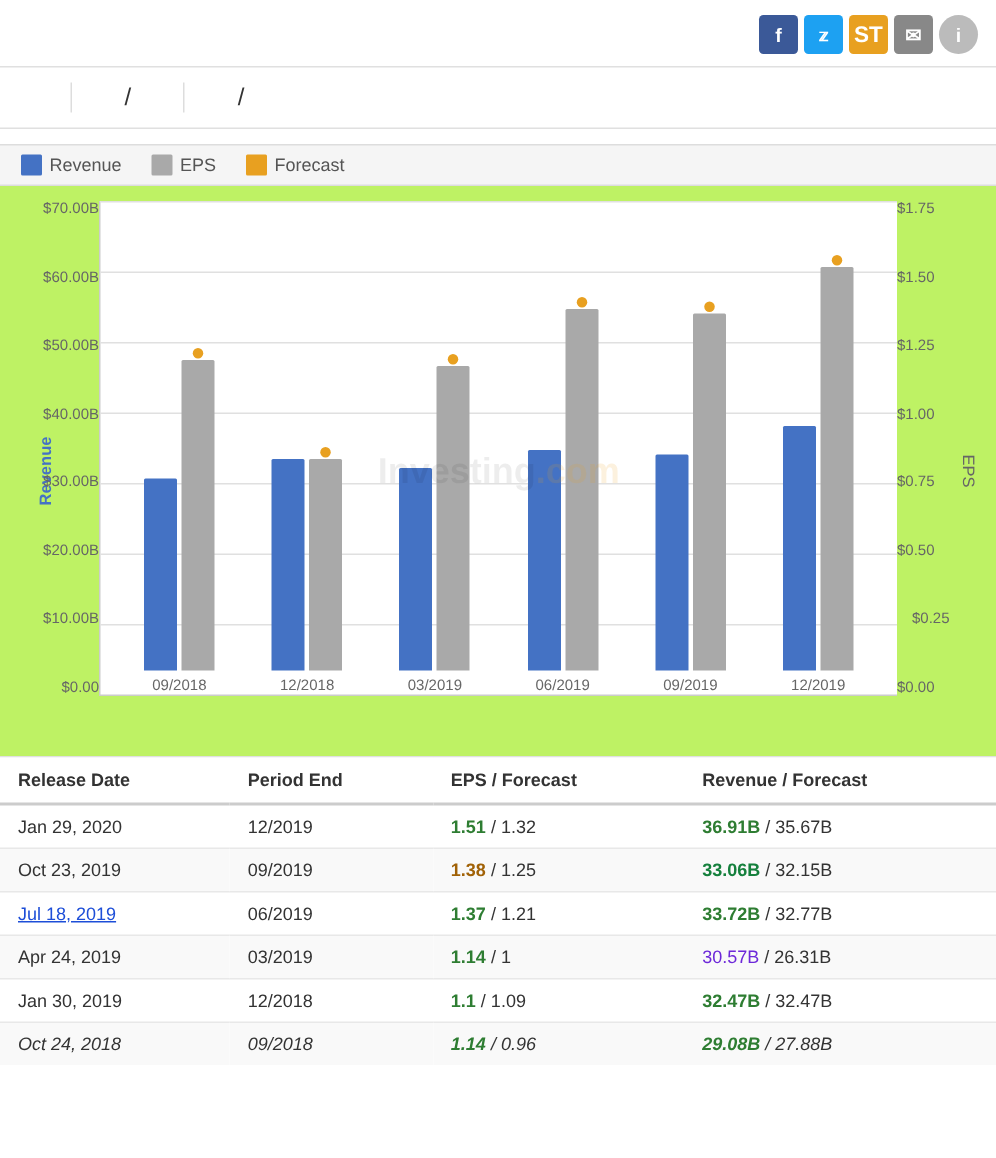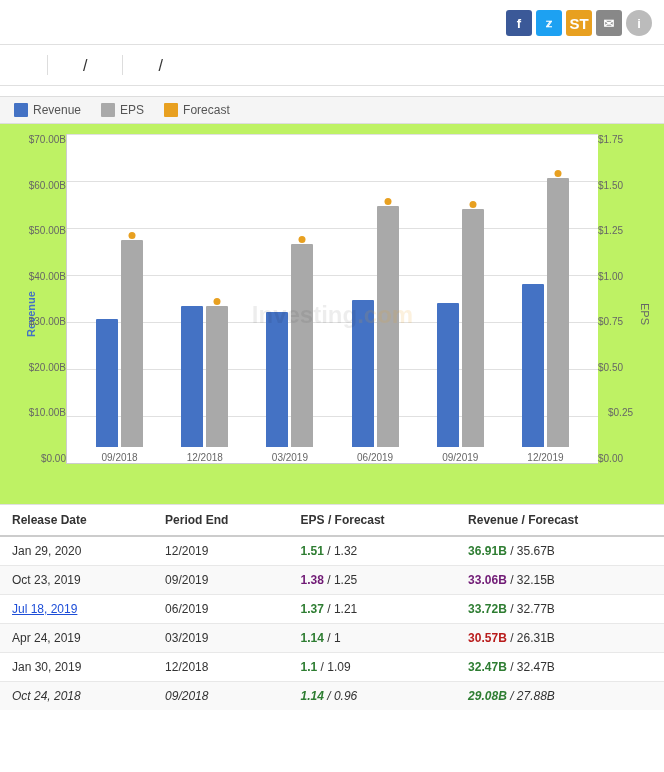--- a/index.html
+++ b/index.html
@@ -223,25 +223,25 @@
     </td>
     <td>
       <span style="color:#2e7d32;font-weight:bold;">36.91B</span>
       <span style="color:#333;"> / 35.67B</span>
     </td>
   </tr>
         <tr style="background: rgb(249, 249, 249);">
     <td style="color:#333;">Oct 23, 2019</td>
     <td style="color:#333;">09/2019</td>
     <td>
-      <span style="color:#701a75;font-weight:bold;">1.38</span>
+      <span style="color:#a16207;font-weight:bold;">1.38</span>
       <span style="color:#333;"> / 1.25</span>
     </td>
     <td>
-      <span style="color:#701a75;font-weight:bold;">33.06B</span>
+      <span style="color:#15803d;font-weight:bold;">33.06B</span>
       <span style="color:#333;"> / 32.15B</span>
     </td>
   </tr>
         <tr style="background: rgb(255, 255, 255);">
     <td style="color:#1d4ed8;text-decoration:underline;">Jul 18, 2019</td>
     <td style="color:#333;">06/2019</td>
     <td>
       <span style="color:#2e7d32;font-weight:bold;">1.37</span>
       <span style="color:#333;"> / 1.21</span>
     </td>
@@ -251,21 +251,21 @@
     </td>
   </tr>
         <tr style="background: rgb(249, 249, 249);">
     <td style="color:#333;">Apr 24, 2019</td>
     <td style="color:#333;">03/2019</td>
     <td>
       <span style="color:#2e7d32;font-weight:bold;">1.14</span>
       <span style="color:#333;"> / 1</span>
     </td>
     <td>
-      <span style="color:#b91c1c;font-weight:bold;">30.57B</span>
+      <span style="color:#6d28d9;font-weight:normal;">30.57B</span>
       <span style="color:#333;"> / 26.31B</span>
     </td>
   </tr>
         <tr style="background: rgb(255, 255, 255);">
     <td style="color:#333;">Jan 30, 2019</td>
     <td style="color:#333;">12/2018</td>
     <td>
       <span style="color:#2e7d32;font-weight:bold;">1.1</span>
       <span style="color:#333;"> / 1.09</span>
     </td>

